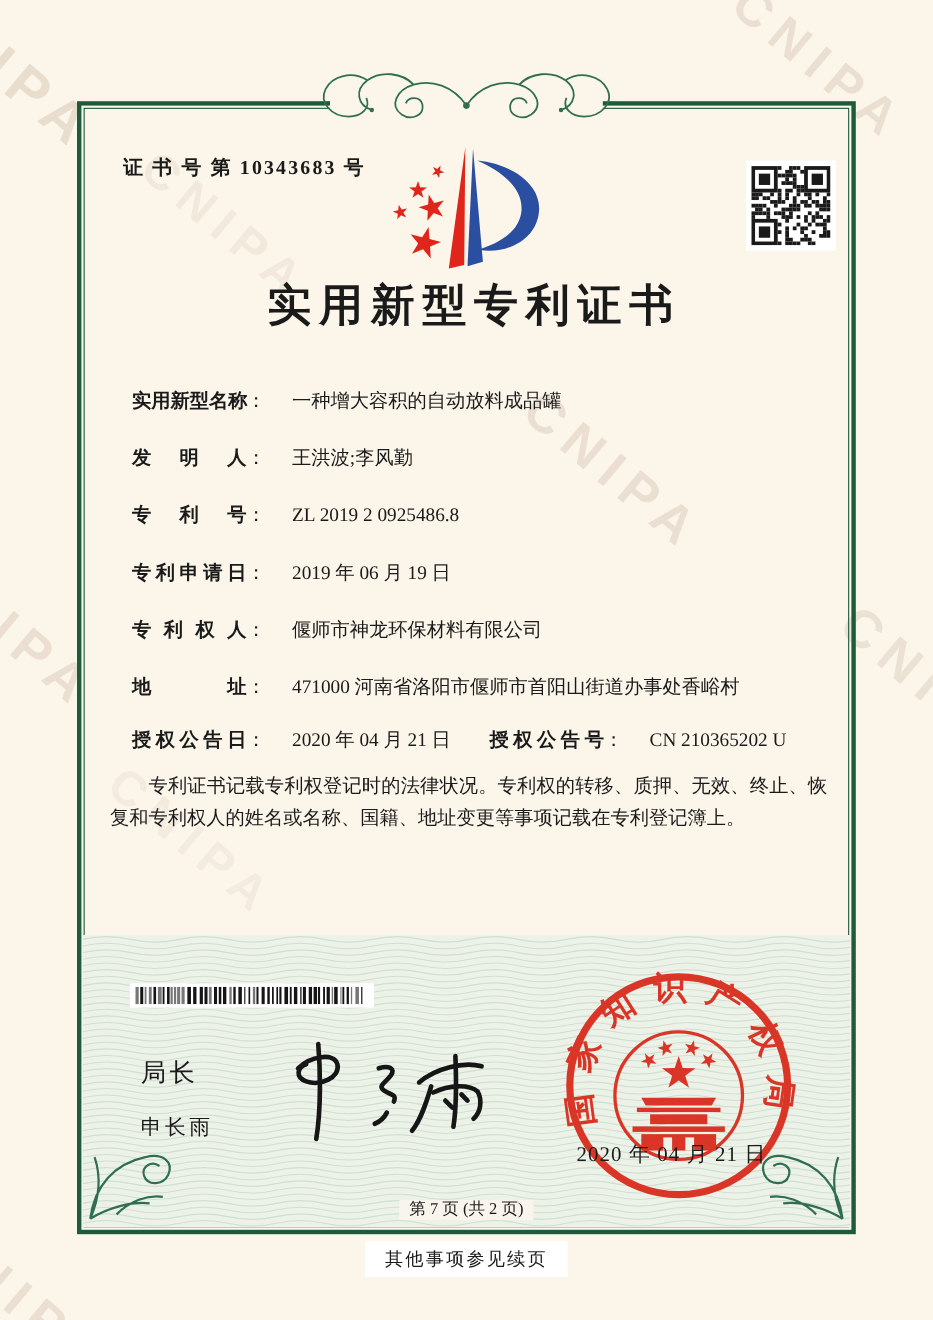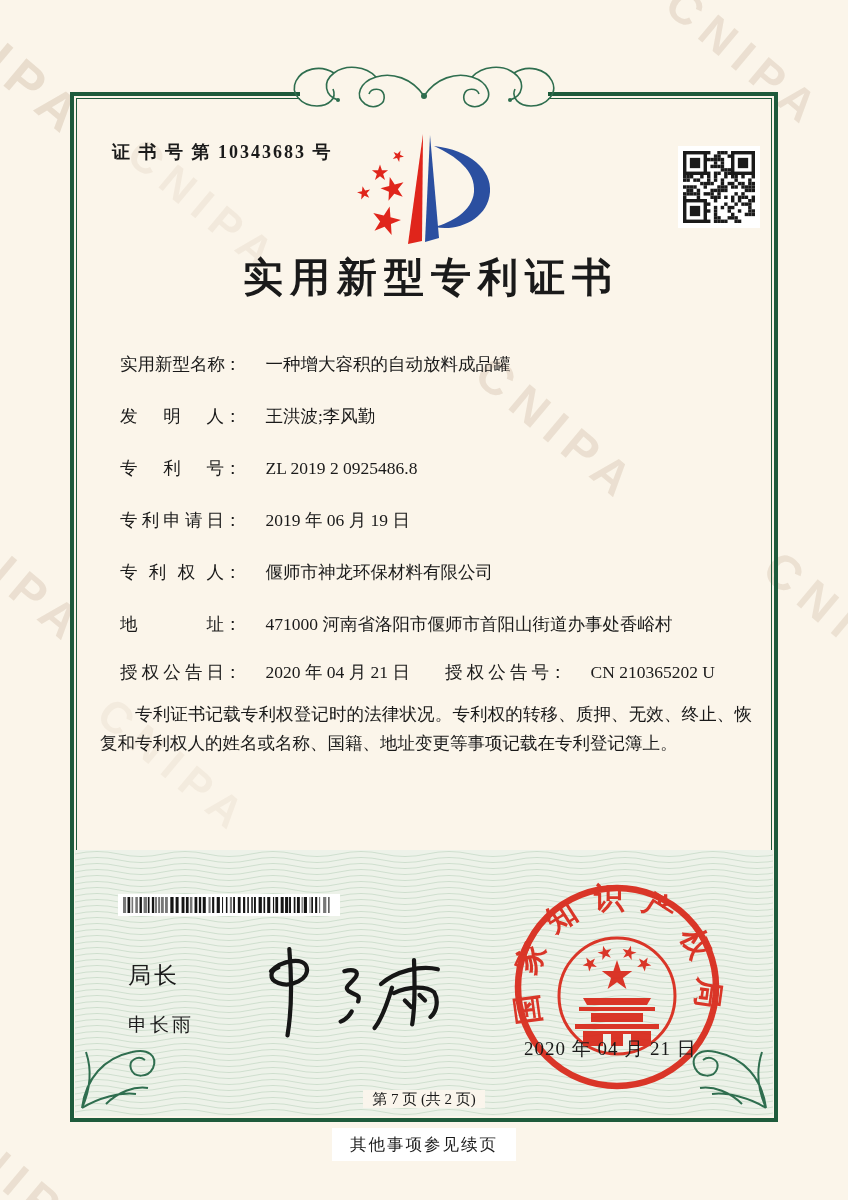--- a/index.html
+++ b/index.html
@@ -14,21 +14,21 @@
   #frame{left:70px;top:92px;width:700px;height:1022px;border:4px solid #1e5b3c;}
   #frame-inner{position:absolute;left:2px;top:2px;right:2px;bottom:2px;border:1px solid #1e5b3c;}
   
   #cert-no{left:112px;top:140px;font-size:18px;letter-spacing:2px;font-weight:bold;}
   #logo{left:338px;top:126px;}
   #qr{left:678px;top:146px;background:#fff;padding:5px;}
   #title{left:0;top:250px;width:848px;text-align:center;font-size:40px;font-weight:bold;
          letter-spacing:7px;padding-left:7px;}
   
   .row{position:absolute;left:120px;font-size:17.5px;white-space:nowrap;}
-  .lbl{display:inline-block;width:104px;text-align:justify;text-align-last:justify;vertical-align:bottom;}
+  .lbl{display:inline-block;width:104px;text-align:justify;text-align-last:justify;vertical-align:bottom;font-weight:bold;}
   .val{margin-left:24px;}
   
   #body-text{left:100px;top:700px;width:652px;font-size:17.5px;line-height:29px;text-align:justify;}
   #body-text p{margin:0;text-indent:2em;}
   
   #band{left:75px;top:850px;width:698px;height:266px;background:#edf2e9;overflow:hidden;}
   #barcode-box{left:118px;top:894px;width:222px;height:22px;background:#fff;}
   #barcode{position:absolute;left:5px;top:3px;}
   #commissioner-title{left:128px;top:960px;font-size:23px;letter-spacing:3px;}
   #commissioner-name{left:128px;top:996px;font-size:19px;letter-spacing:3px;margin-top:16px;}

